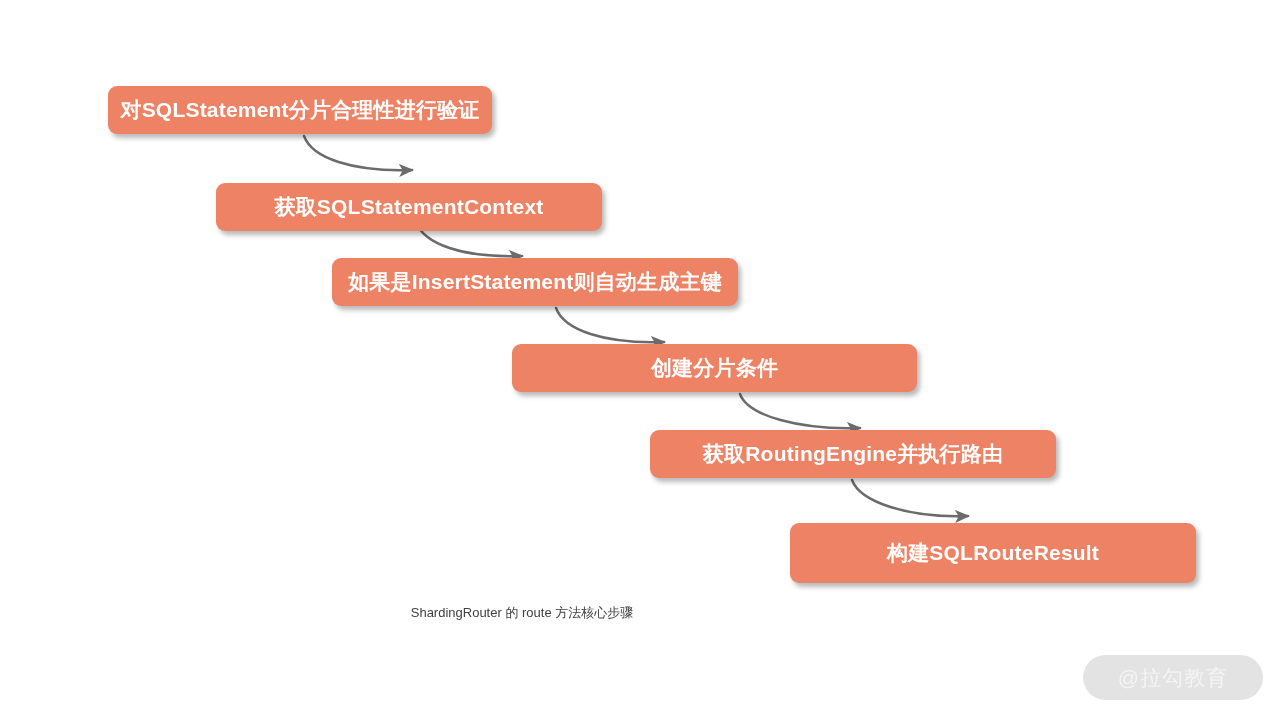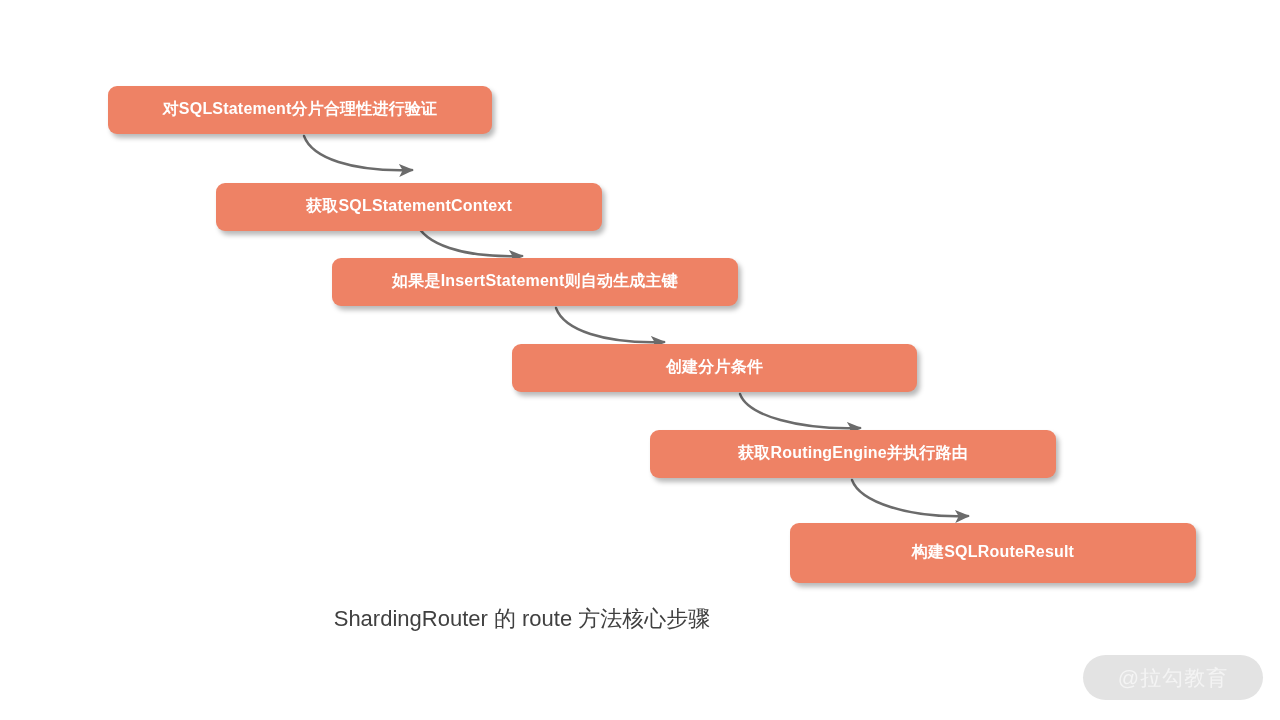--- a/index.html
+++ b/index.html
@@ -32,21 +32,21 @@
     position: absolute;
     box-sizing: border-box;
     background: #ee8265;
     border-radius: 9px;
     box-shadow: 3px 4px 5px rgba(0, 0, 0, 0.28);
     display: flex;
     align-items: center;
     justify-content: center;
     color: #ffffff;
     font-weight: bold;
-    font-size: 16px;
+    font-size: 21px;
     letter-spacing: 0.2px;
     white-space: nowrap;
   }
   .step-box .step-label {
     display: block;
     line-height: 1;
     padding-bottom: 2px;
   }
 
   #step-1 { left: 108px; top: 86px;  width: 384px; height: 48px; }
@@ -57,21 +57,21 @@
   #step-6 { left: 790px; top: 523px; width: 406px; height: 60px; }
 
   
   #diagram-caption {
     position: absolute;
     left: 0;
     top: 604px;
     width: 1044px;
     text-align: center;
     color: #404040;
-    font-size: 22px;
+    font-size: 13px;
     font-weight: normal;
   }
 
   
   #watermark {
     position: absolute;
     left: 1083px;
     top: 655px;
     width: 180px;
     height: 45px;

